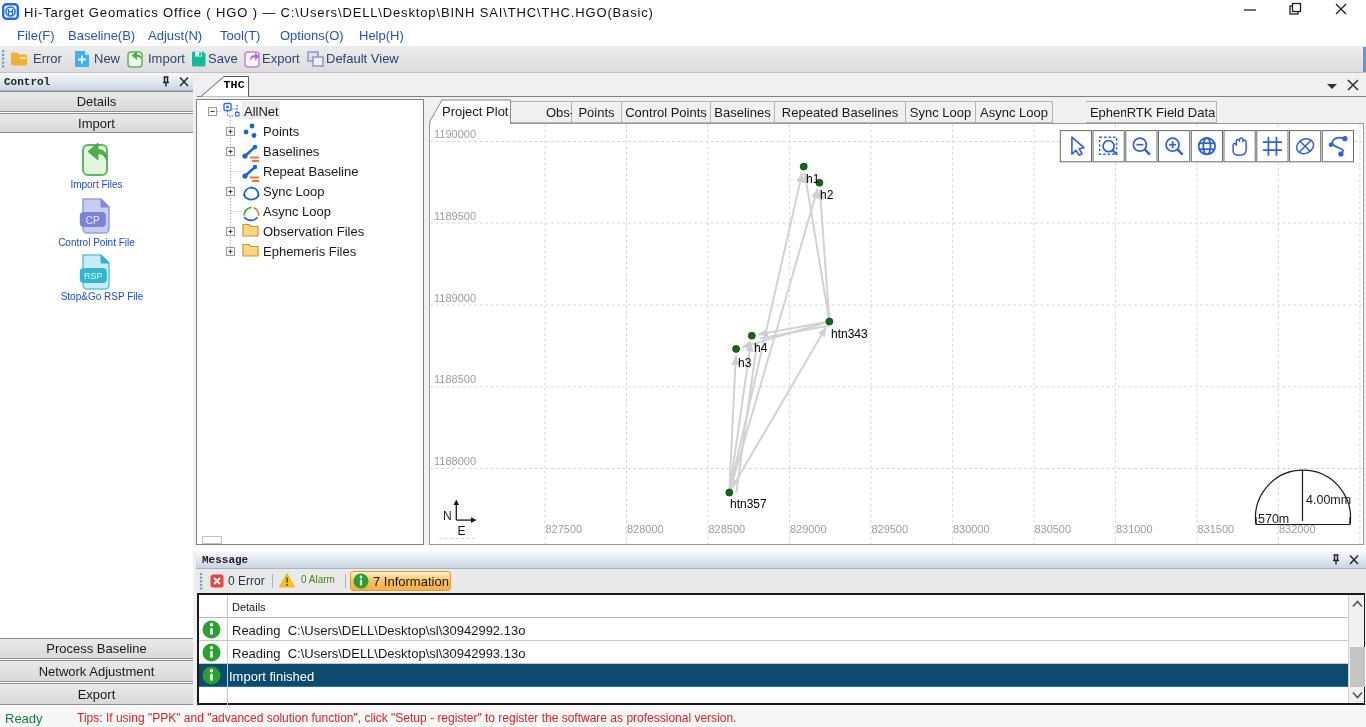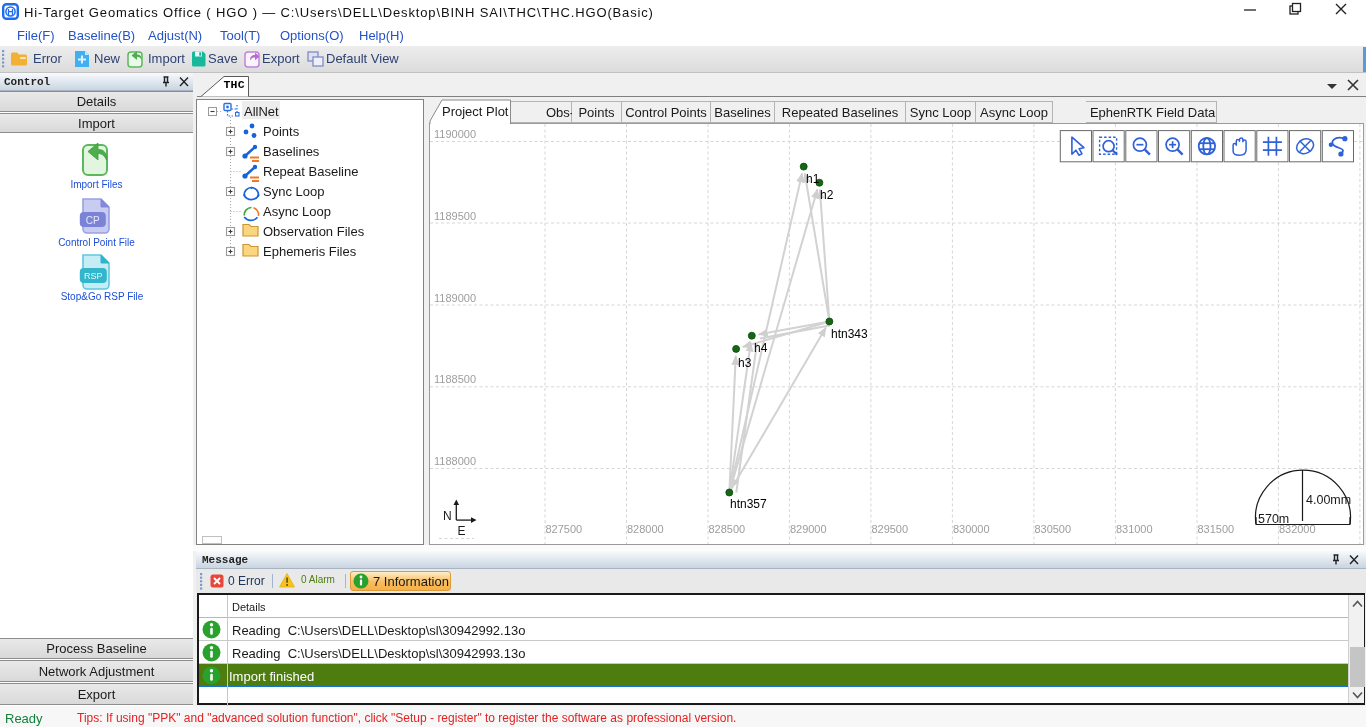--- a/index.html
+++ b/index.html
@@ -430,21 +430,21 @@
 <div class="abs" id="msgtable">
   <div class="mrow" style="top:0; height:23px; border-color:#b8b8b8;">
       <span style="position:absolute;left:33px;top:6px;font-size:11px;">Details</span>
     </div>
   <div class="mrow" style="top:23px; height:23px;">
       <span style="position:absolute;left:33px;top:5px;">Reading&nbsp;&nbsp;C:\Users\DELL\Desktop\sl\30942992.13o</span>
     </div>
   <div class="mrow" style="top:46px; height:23px;">
       <span style="position:absolute;left:33px;top:5px;">Reading&nbsp;&nbsp;C:\Users\DELL\Desktop\sl\30942993.13o</span>
     </div>
-  <div class="mrow" style="top:69px; height:23px; background:#4d7c0f; color:#fff; border-bottom-color:#1874d0;">
+  <div class="mrow" style="top:69px; height:23px; background:#0c4a6e; color:#fff; border-bottom-color:#1874d0;">
       <span style="position:absolute;left:30px;top:5px;">Import finished</span>
     </div>
   <div class="abs" style="left:28px;top:0;width:1px;height:111px;background:#c9c9c9;"></div>
   <svg class="abs" style="left:3px;top:25px;" width="19" height="19" viewBox="0 0 19 19">
     <circle cx="9.5" cy="9.5" r="9" fill="#28a22c"></circle>
     <rect x="8.2" y="7.8" width="2.6" height="7" rx="1.2" fill="#fff"></rect>
     <circle cx="9.5" cy="4.8" r="1.7" fill="#fff"></circle>
   </svg>
   <svg class="abs" style="left:3px;top:48px;" width="19" height="19" viewBox="0 0 19 19">
     <circle cx="9.5" cy="9.5" r="9" fill="#28a22c"></circle>

